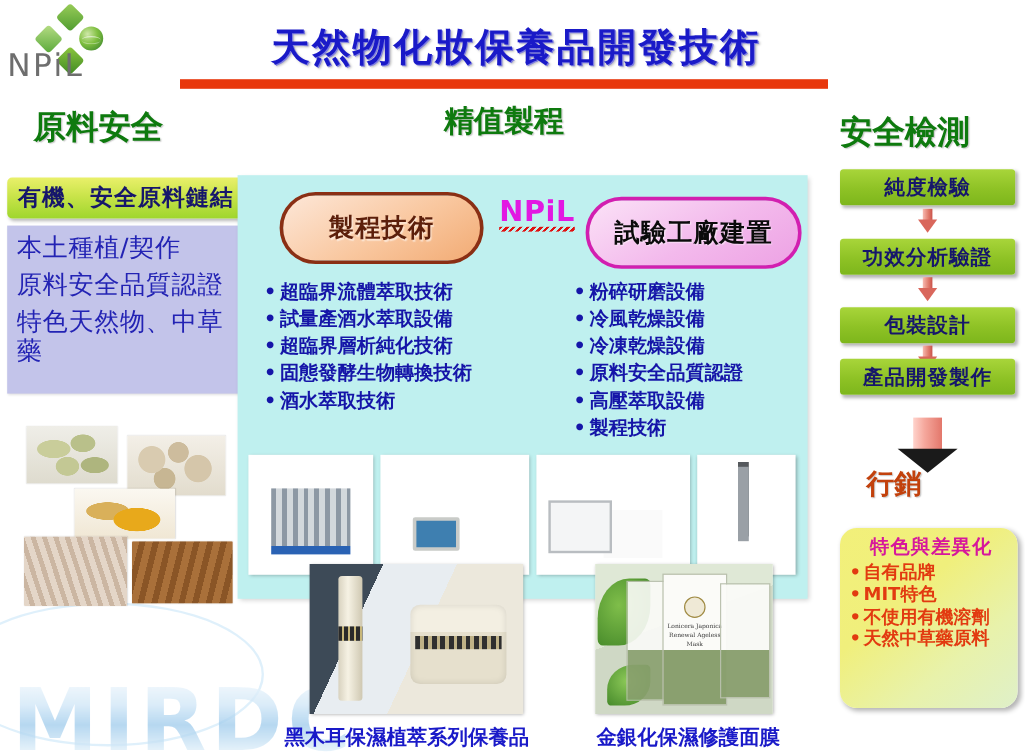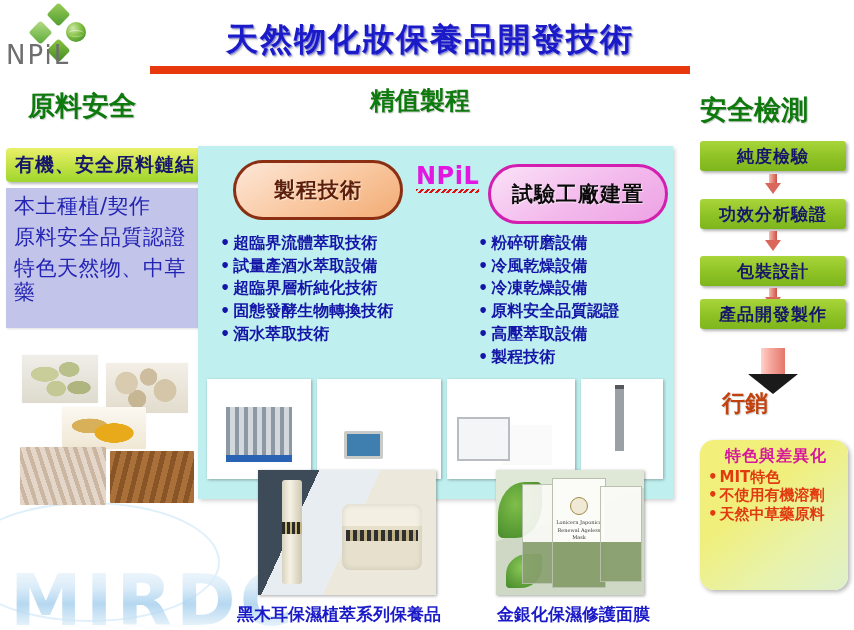--- a/index.html
+++ b/index.html
@@ -461,20 +461,21 @@
 
   <div class="arrow-big">
     <span class="shaft"></span>
       <span class="head"></span>
   </div>
 
   <div id="label-market">行銷</div>
 
   <div class="ybox">
     <div class="ytitle">特色與差異化</div>
+    <div class="yi">自有品牌</div>
     <div class="yi">MIT特色</div>
     <div class="yi">不使用有機溶劑</div>
     <div class="yi">天然中草藥原料</div>
   </div>
 
   <div class="prod prod-cosmetic">
     <span class="bottle"></span>
     <span class="jar"></span>
   </div>
   <div class="caption" id="cap-1">黑木耳保濕植萃系列保養品</div>

